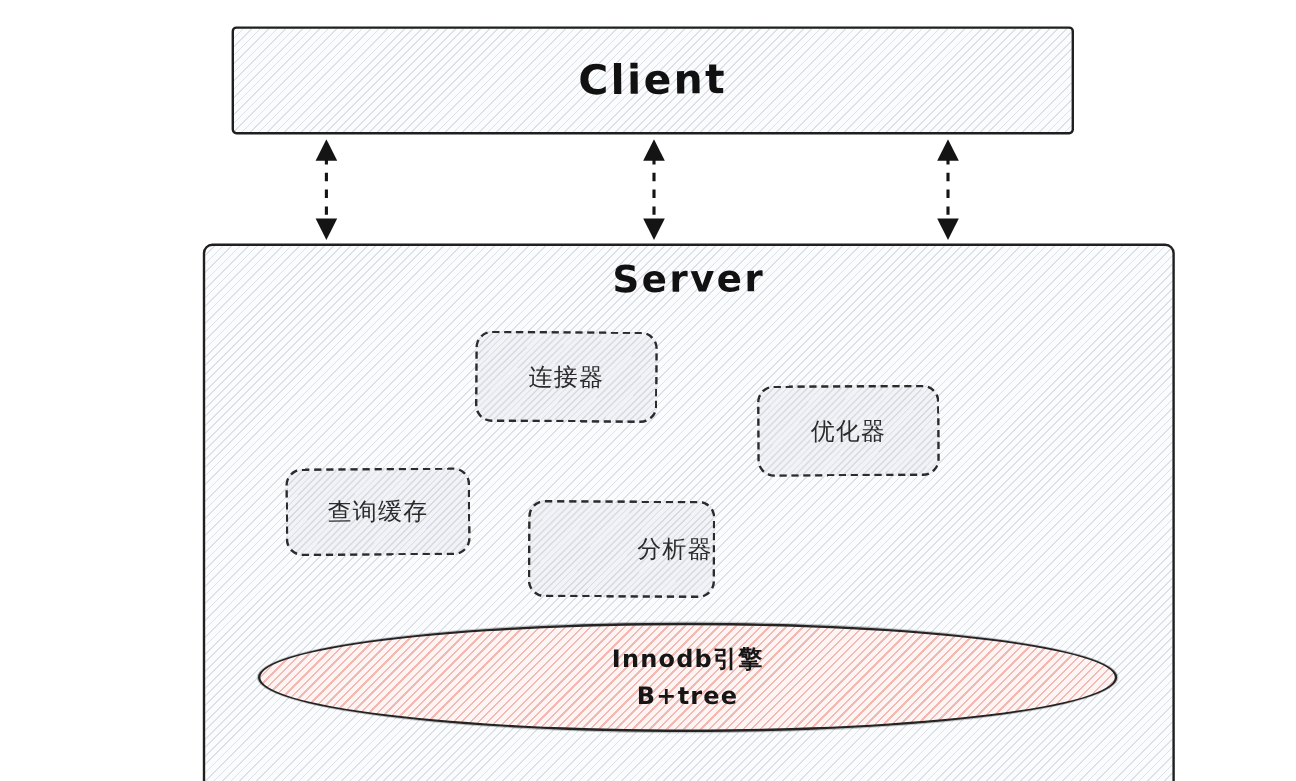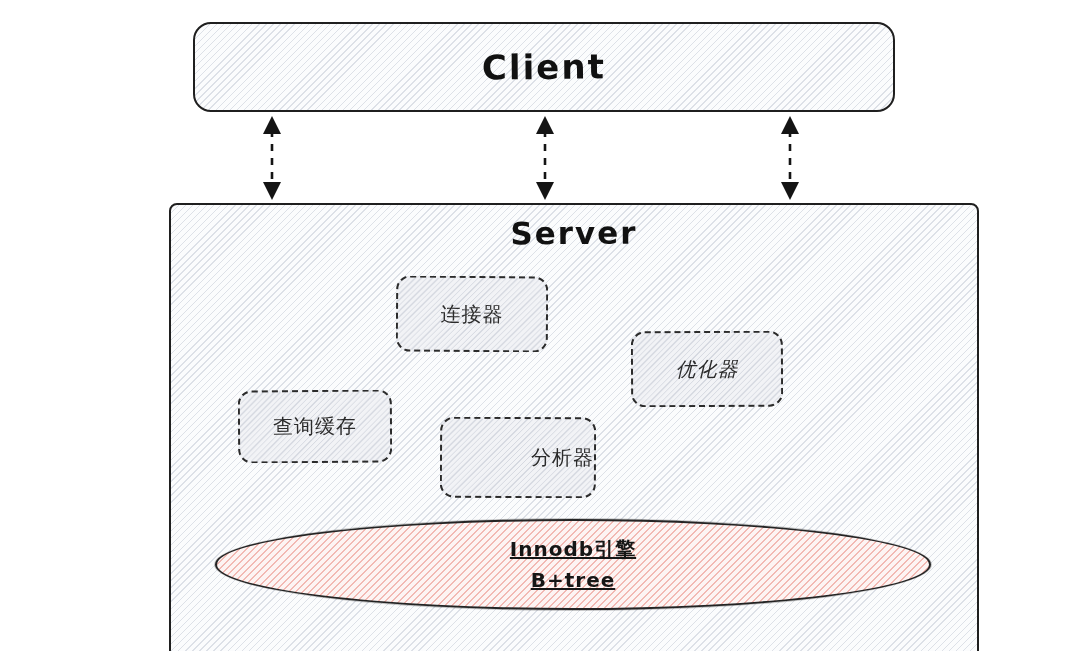--- a/index.html
+++ b/index.html
@@ -24,21 +24,21 @@
       transparent 1px, transparent 4px);
   }
   .hatch-pink{
     background-color:#fdf4f3;
     background-image:repeating-linear-gradient(135deg,
       rgba(233,137,127,0.55) 0px, rgba(233,137,127,0.55) 1.4px,
       transparent 1.4px, transparent 5px);
   }
   .client-box{
     position:absolute;left:193px;top:22px;width:702px;height:90px;
-    border:2.5px solid #1f1f1f;border-radius:18px;
+    border:2.5px solid #1f1f1f;border-radius:4px;
     display:flex;align-items:center;justify-content:center;
     box-sizing:border-box;
   }
   .client-label{
     font-size:34px;font-weight:700;color:#111;
     letter-spacing:2px;transform:rotate(-0.5deg);
   }
   .server-box{
     position:absolute;left:140px;top:203px;width:810px;height:476px;
     border:2.5px solid #1f1f1f;border-radius:8px;
@@ -53,31 +53,31 @@
   .node{
     position:absolute;
     border:2.5px dashed #2b2b2b;border-radius:14px;
     display:flex;align-items:center;justify-content:center;
     box-sizing:border-box;
     font-size:20px;color:#2b2b2b;letter-spacing:1px;
   }
   .node-connector {left:225px;top:71px;width:152px;height:76px;transform:rotate(0.4deg);}
   .node-querycache{left:67px; top:185px;width:154px;height:73px;transform:rotate(-0.4deg);}
   .node-analyzer  {left:269px;top:212px;width:156px;height:81px;transform:rotate(0.3deg);justify-content:flex-end;}
-  .node-optimizer {left:460px;top:126px;width:152px;height:76px;transform:rotate(-0.3deg);font-style:italic;}
+  .node-optimizer {left:460px;top:116px;width:152px;height:76px;transform:rotate(-0.3deg);}
   .node-executor  {left:616px;top:222px;width:151px;height:76px;transform:rotate(0.3deg);}
   .engine-ellipse{
     position:absolute;left:44px;top:314px;width:716px;height:91px;
     border:2.5px solid #242424;border-radius:50% / 50%;
     box-sizing:border-box;
     display:flex;flex-direction:column;align-items:center;justify-content:center;
     box-shadow:0 0 0 1px rgba(40,40,40,0.25);
   }
   .engine-line{
-    font-size:20px;font-weight:700;color:#161616;letter-spacing:1px;line-height:1.55;text-decoration:underline;
+    font-size:20px;font-weight:700;color:#161616;letter-spacing:1px;line-height:1.55;
   }
   .arrow{position:absolute;top:116px;width:26px;height:84px;}
 </style>
 </head>
 <body>
 
 <div class="stage">
 
   <div class="client-box hatch-gray">
     <span class="client-label">Client</span>

